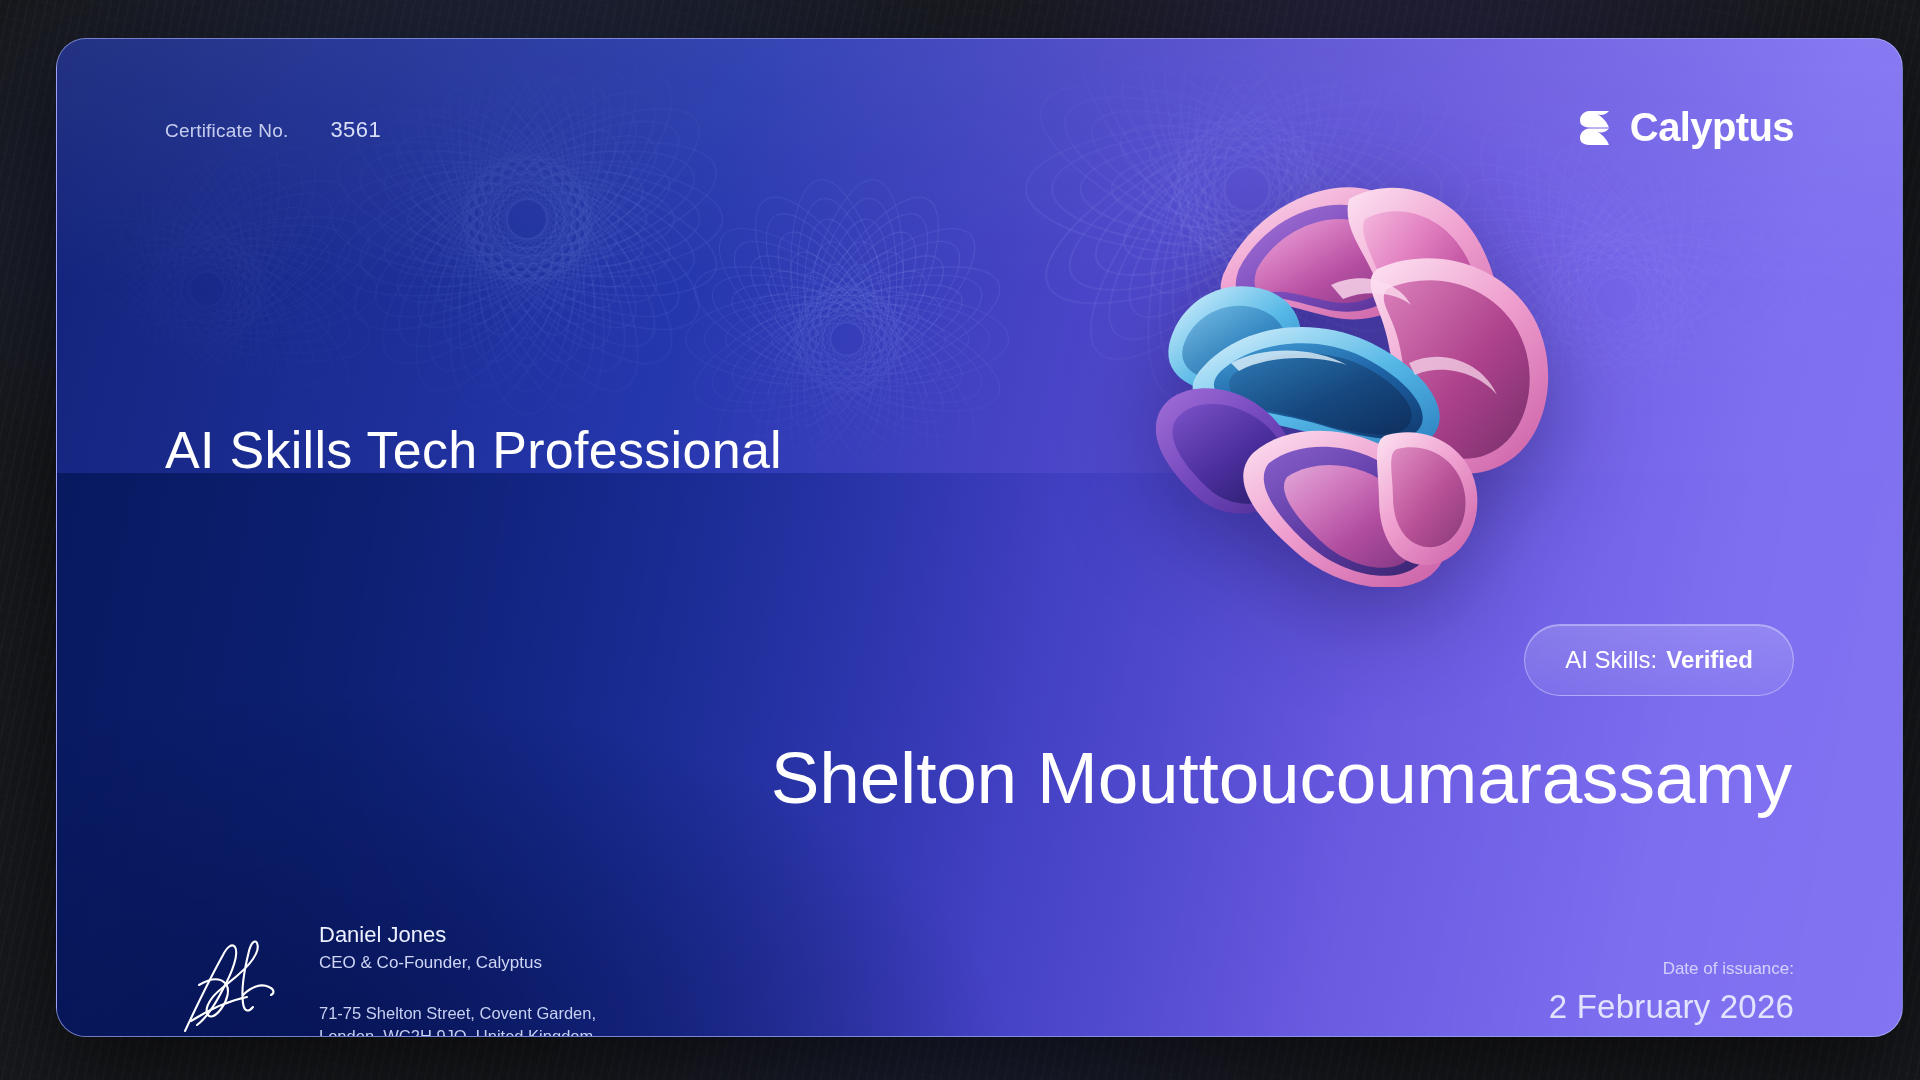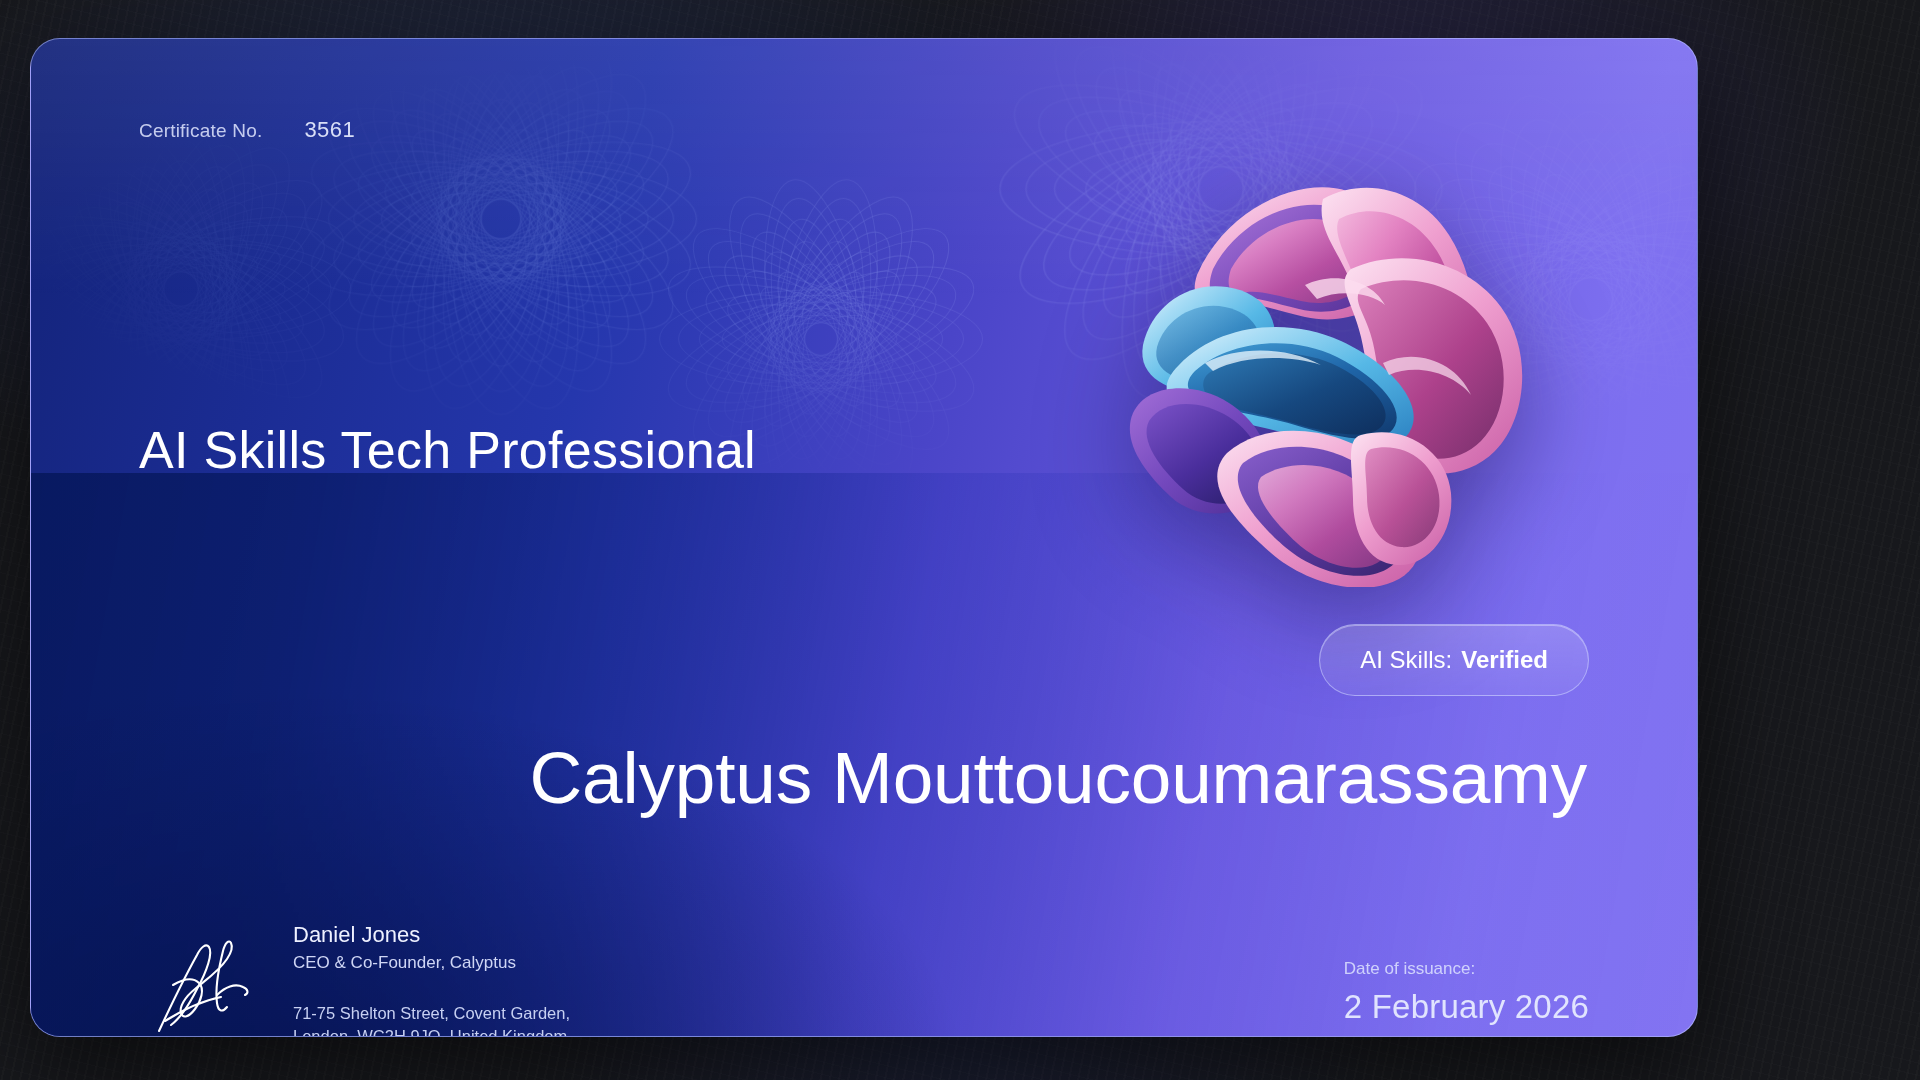--- a/index.html
+++ b/index.html
@@ -22,22 +22,22 @@
     content:"";position:absolute;inset:0;
     background-image:
       repeating-linear-gradient(102deg, rgba(255,255,255,.018) 0 2px, transparent 2px 9px),
       repeating-linear-gradient(14deg, rgba(255,255,255,.012) 0 1px, transparent 1px 12px);
     mix-blend-mode:screen;
   }
 
   
   .card{
     position:absolute;
-    left:30px; top:38px;
-    width:1668px; height:999px;
+    left:56px; top:38px;
+    width:1847px; height:999px;
     border-radius:30px;
     overflow:hidden;
     border:1.5px solid rgba(190,200,255,.55);
     box-shadow:0 30px 90px rgba(0,0,0,.55);
     background:
       linear-gradient(104deg,
         #132379 0%,
         #1b2c93 16%,
         #2537ad 33%,
         #4a45c8 52%,
@@ -146,21 +146,21 @@
   }
   .sig-svg{width:116px;height:120px;margin-top:10px;display:block;}
   .sig-text{padding-top:6px;}
   .sig-name{font-size:22px;color:#eef1ff;font-weight:400;line-height:1.3;}
   .sig-role{font-size:17px;color:#cfd6f5;font-weight:400;line-height:1.35;margin-top:2px;}
   .sig-addr{margin-top:27px;}
   .sig-addr div{font-size:16.5px;color:#c7d0f2;line-height:1.45;}
 
   
   .issue{
-    position:absolute;right:108px;top:918px;text-align:left;
+    position:absolute;right:108px;top:918px;text-align:right;
   }
   .issue .lbl{font-size:17px;color:rgba(226,232,255,.82);line-height:1.4;}
   .issue .val{font-size:33px;color:rgba(233,238,255,.92);font-weight:300;margin-top:7px;letter-spacing:.2px;}
 </style>
 </head>
 <body>
 
 <div class="backdrop"></div>
 
 <div class="card">
@@ -264,20 +264,29 @@
   </svg>
 
   <div class="lower-band"></div>
   <div class="topsheen"></div>
 
   <div class="cert-no">
     <span class="lbl">Certificate No.</span>
     <span class="val">3561</span>
   </div>
 
+  <div class="brand">
+    <svg class="mark" viewBox="0 0 34 36">
+      <path d="M30 1 H11 C4.9 1 1 5.2 1 10.2 C1 15.2 4.9 17.4 10.6 17.4 H30
+               C30 17.4 27.5 9.3 18.4 3.9 C25 7.4 30 1 30 1 Z" fill="#fff"></path>
+      <path d="M30 18.6 H11 C4.9 18.6 1 22.8 1 27.8 C1 32.8 4.9 35 10.6 35 H30
+               C30 35 27.5 26.9 18.4 21.5 C25 25 30 18.6 30 18.6 Z" fill="#fff"></path>
+    </svg>
+    <span class="word">Calyptus</span>
+  </div>
 
   <div class="subtitle">AI Skills Tech Professional</div>
 
   <svg class="artwork" viewBox="0 0 420 430">
     <defs>
       <linearGradient id="g_pink_out" x1="0" y1="0" x2="1" y2="1">
         <stop offset="0%" stop-color="#f3b7dd"></stop>
         <stop offset="30%" stop-color="#e383c2"></stop>
         <stop offset="62%" stop-color="#c0509f"></stop>
         <stop offset="100%" stop-color="#8e3a86"></stop>
@@ -370,21 +379,21 @@
     <path d="M196 128 C224 114 262 122 276 148 C262 136 232 132 208 142 Z" fill="#fcdcef" opacity=".8"></path>
     <path d="M274 206 C308 190 348 206 362 238 C344 216 308 206 280 218 Z" fill="#fbe0f0" opacity=".7"></path>
     <path d="M96 206 C130 188 180 190 212 208 C180 198 134 198 104 214 Z" fill="#ecf8ff" opacity=".75"></path>
   </svg>
 
   <div class="pill">
     <span class="light">AI Skills:</span>
     <span class="bold">Verified</span>
   </div>
 
-  <div class="recipient">Calyptus Mouttoucoumarassamy</div>
+  <div class="recipient">Shelton Mouttoucoumarassamy</div>
 
   <div class="sig-block">
     <svg class="sig-svg" viewBox="0 0 116 120">
       <g fill="none" stroke="#ffffff" stroke-width="2.1" stroke-linecap="round" stroke-linejoin="round">
         <path d="M16 106 C30 76 44 48 54 30 C58 22 63 18 66 22 C70 28 64 46 54 64
                  C46 80 36 94 28 100"></path>
         <path d="M30 60 C40 54 50 52 56 58 C62 64 58 76 52 84 C46 92 40 94 38 88
                  C36 82 42 72 52 64 C64 54 76 46 84 34 C88 28 90 22 88 18
                  C86 14 82 18 80 26 C76 42 72 64 74 78 C75 86 79 88 84 82"></path>
         <path d="M74 70 C82 62 92 58 100 62 C105 64 106 68 102 70"></path>

